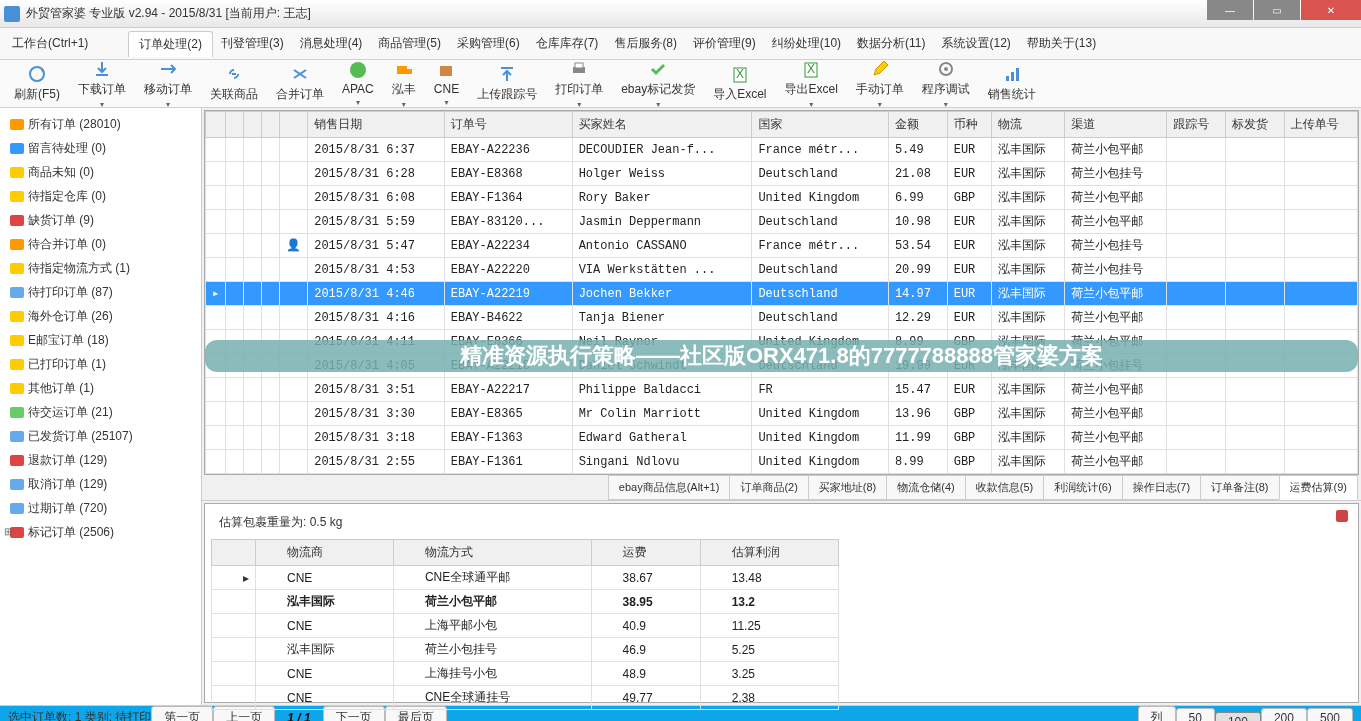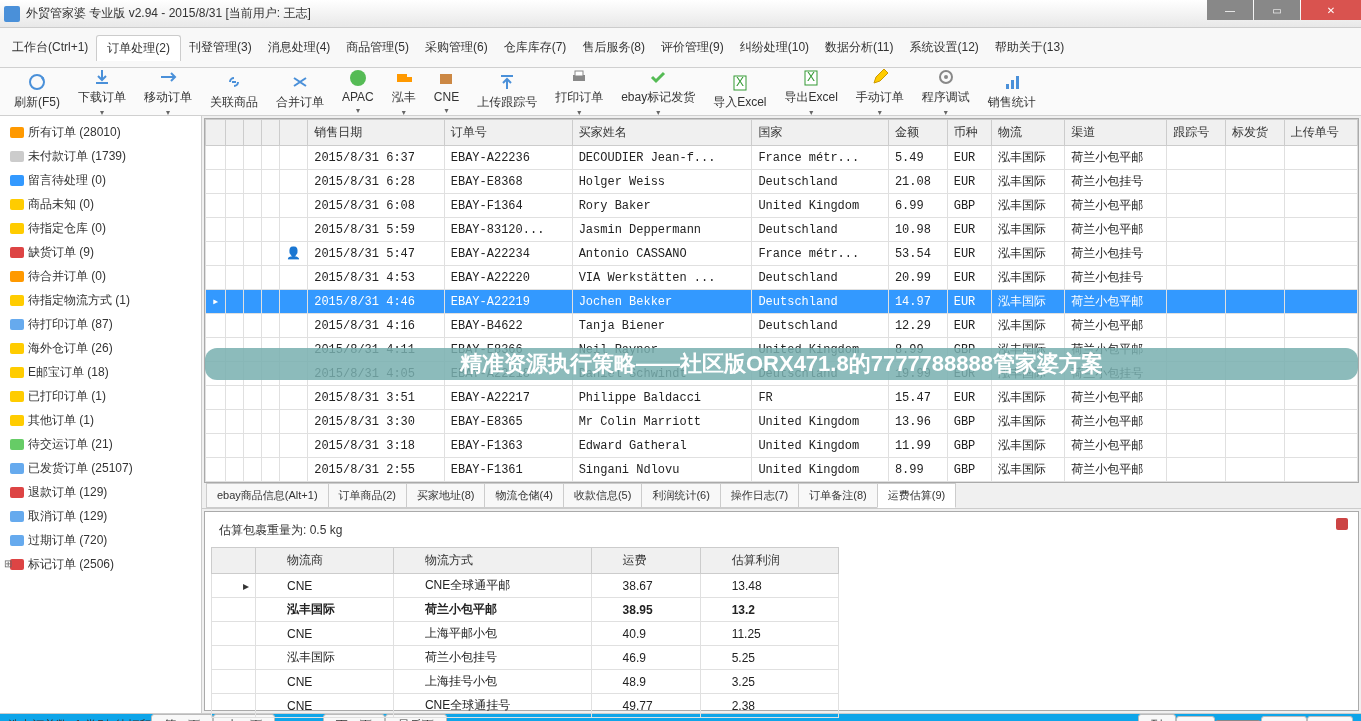--- a/index.html
+++ b/index.html
@@ -5,40 +5,40 @@
 *{box-sizing:border-box;margin:0;padding:0;font-family:"Microsoft YaHei","SimSun",Arial,sans-serif;font-size:12px;}
 body{background:#f0f0f0;width:1361px;height:721px;overflow:hidden;position:relative;}
 .titlebar{height:28px;background:linear-gradient(#fff,#e8e8e8);border-bottom:1px solid #ccc;display:flex;align-items:center;padding:0 4px;position:relative;}
 .titlebar .icon{width:16px;height:16px;background:#4a90d9;margin-right:6px;border-radius:2px;}
 .titlebar .title{color:#333;text-align:right;}
 .winbtns{position:absolute;right:0;top:0;display:flex;}
 .winbtn{width:46px;height:20px;display:flex;align-items:center;justify-content:center;font-size:10px;color:#fff;}
 .winbtn.min{background:#888;}
 .winbtn.max{background:#888;margin:0 1px;}
 .winbtn.close{background:#d9534f;width:60px;}
-.menubar{height:40px;background:#f8f8f8;display:flex;align-items:center;padding:0 4px;border-bottom:1px solid #d0d0d0;}
+.menubar{height:32px;background:#f8f8f8;display:flex;align-items:center;padding:0 4px;border-bottom:1px solid #d0d0d0;}
 .menubar span{padding:0 8px;color:#333;}
-.menubar .active{background:#fff;border:1px solid #ccc;border-bottom:none;border-radius:3px 3px 0 0;padding:4px 10px;}
+.menubar .active{background:#fff;border:1px solid #ccc;border-bottom:none;border-radius:3px 3px 0 0;padding:4px 10px;margin-left:32px;}
 .toolbar{height:48px;background:#fafafa;display:flex;align-items:center;padding:0 6px;border-bottom:1px solid #d0d0d0;gap:2px;}
 .tbtn{display:flex;flex-direction:column;align-items:center;padding:2px 8px;color:#333;gap:2px;}
 .tbtn .ic{width:20px;height:20px;}
 .tbtn .dd{font-size:8px;color:#666;}
 .container{display:flex;height:calc(100% - 28px - 24px - 48px - 24px);}
 .sidebar{width:202px;background:#fff;border-right:1px solid #ccc;padding:4px 0;overflow:auto;}
 .side-item{display:flex;align-items:center;padding:3px 8px;gap:2px;color:#333;}
 .side-item .ic{width:18px;height:18px;flex-shrink:0;}
 .main{flex:1;display:flex;flex-direction:column;background:#f0f0f0;position:relative;}
 .grid{flex:1;overflow:auto;background:#fff;margin:2px;border:1px solid #aaa;position:relative;}
 table{border-collapse:collapse;width:100%;}
 th{background:#f0f0f0;border:1px solid #ccc;padding:4px 6px;text-align:left;font-weight:normal;color:#333;height:24px;}
 td{border:1px solid #e0e0e0;padding:3px 6px;color:#222;font-family:"Courier New",monospace;height:22px;white-space:nowrap;}
 tr.sel td{background:#3399ff;color:#fff;}
 .row-ind{width:18px;text-align:center;color:#333;}
 .overlay{position:absolute;left:0;right:0;height:32px;background:rgba(120,175,175,0.85);color:#fff;font-size:22px;font-weight:bold;display:flex;align-items:center;justify-content:center;z-index:10;pointer-events:none;border-radius:12px;}
-.subtabs{height:24px;background:#f0f0f0;display:flex;align-items:flex-end;padding:0 4px;border-bottom:1px solid #ccc;}
+.subtabs{height:24px;background:#f0f0f0;display:flex;align-items:flex-end;padding:0 4px;border-bottom:1px solid #ccc;justify-content:flex-end;}
 .subtab{padding:4px 10px;border:1px solid #ccc;background:#f8f8f8;margin-right:-1px;color:#333;font-size:11px;}
 .subtab.active{background:#fff;border-bottom-color:#fff;}
 .subpanel{background:#fff;margin:2px;border:1px solid #aaa;padding:6px;height:200px;position:relative;}
 .weight-line{padding:4px 8px;color:#333;}
 .ship-table{margin-top:4px;}
 .ship-table td,.ship-table th{font-family:"SimSun",sans-serif;padding-left:31px;}
 .ship-table tr.bold td{font-weight:bold;}
 .paneicon{position:absolute;right:8px;top:4px;width:16px;height:16px;}
 .footer{height:24px;background:#0ea5e9;border-top:1px solid #ccc;display:flex;align-items:center;padding:0 8px;}
 .footer .lbl{color:#333;margin-right:auto;}
@@ -195,26 +195,20 @@
 <div class="container">
   <div class="sidebar" id="sidebar">
       <div class="side-item">
         <svg class="ic">
           <rect x="2" y="4" width="14" height="11" rx="2" fill="#ff9900"></rect>
         </svg>
         <span>所有订单 (28010)</span>
       </div>
       <div class="side-item">
         <svg class="ic">
-          <rect x="2" y="4" width="14" height="11" rx="2" fill="#cccccc"></rect>
-        </svg>
-        <span>未付款订单 (1739)</span>
-      </div>
-      <div class="side-item">
-        <svg class="ic">
           <rect x="2" y="4" width="14" height="11" rx="2" fill="#3399ff"></rect>
         </svg>
         <span>留言待处理 (0)</span>
       </div>
       <div class="side-item">
         <svg class="ic">
           <rect x="2" y="4" width="14" height="11" rx="2" fill="#ffcc00"></rect>
         </svg>
         <span>商品未知 (0)</span>
       </div>

